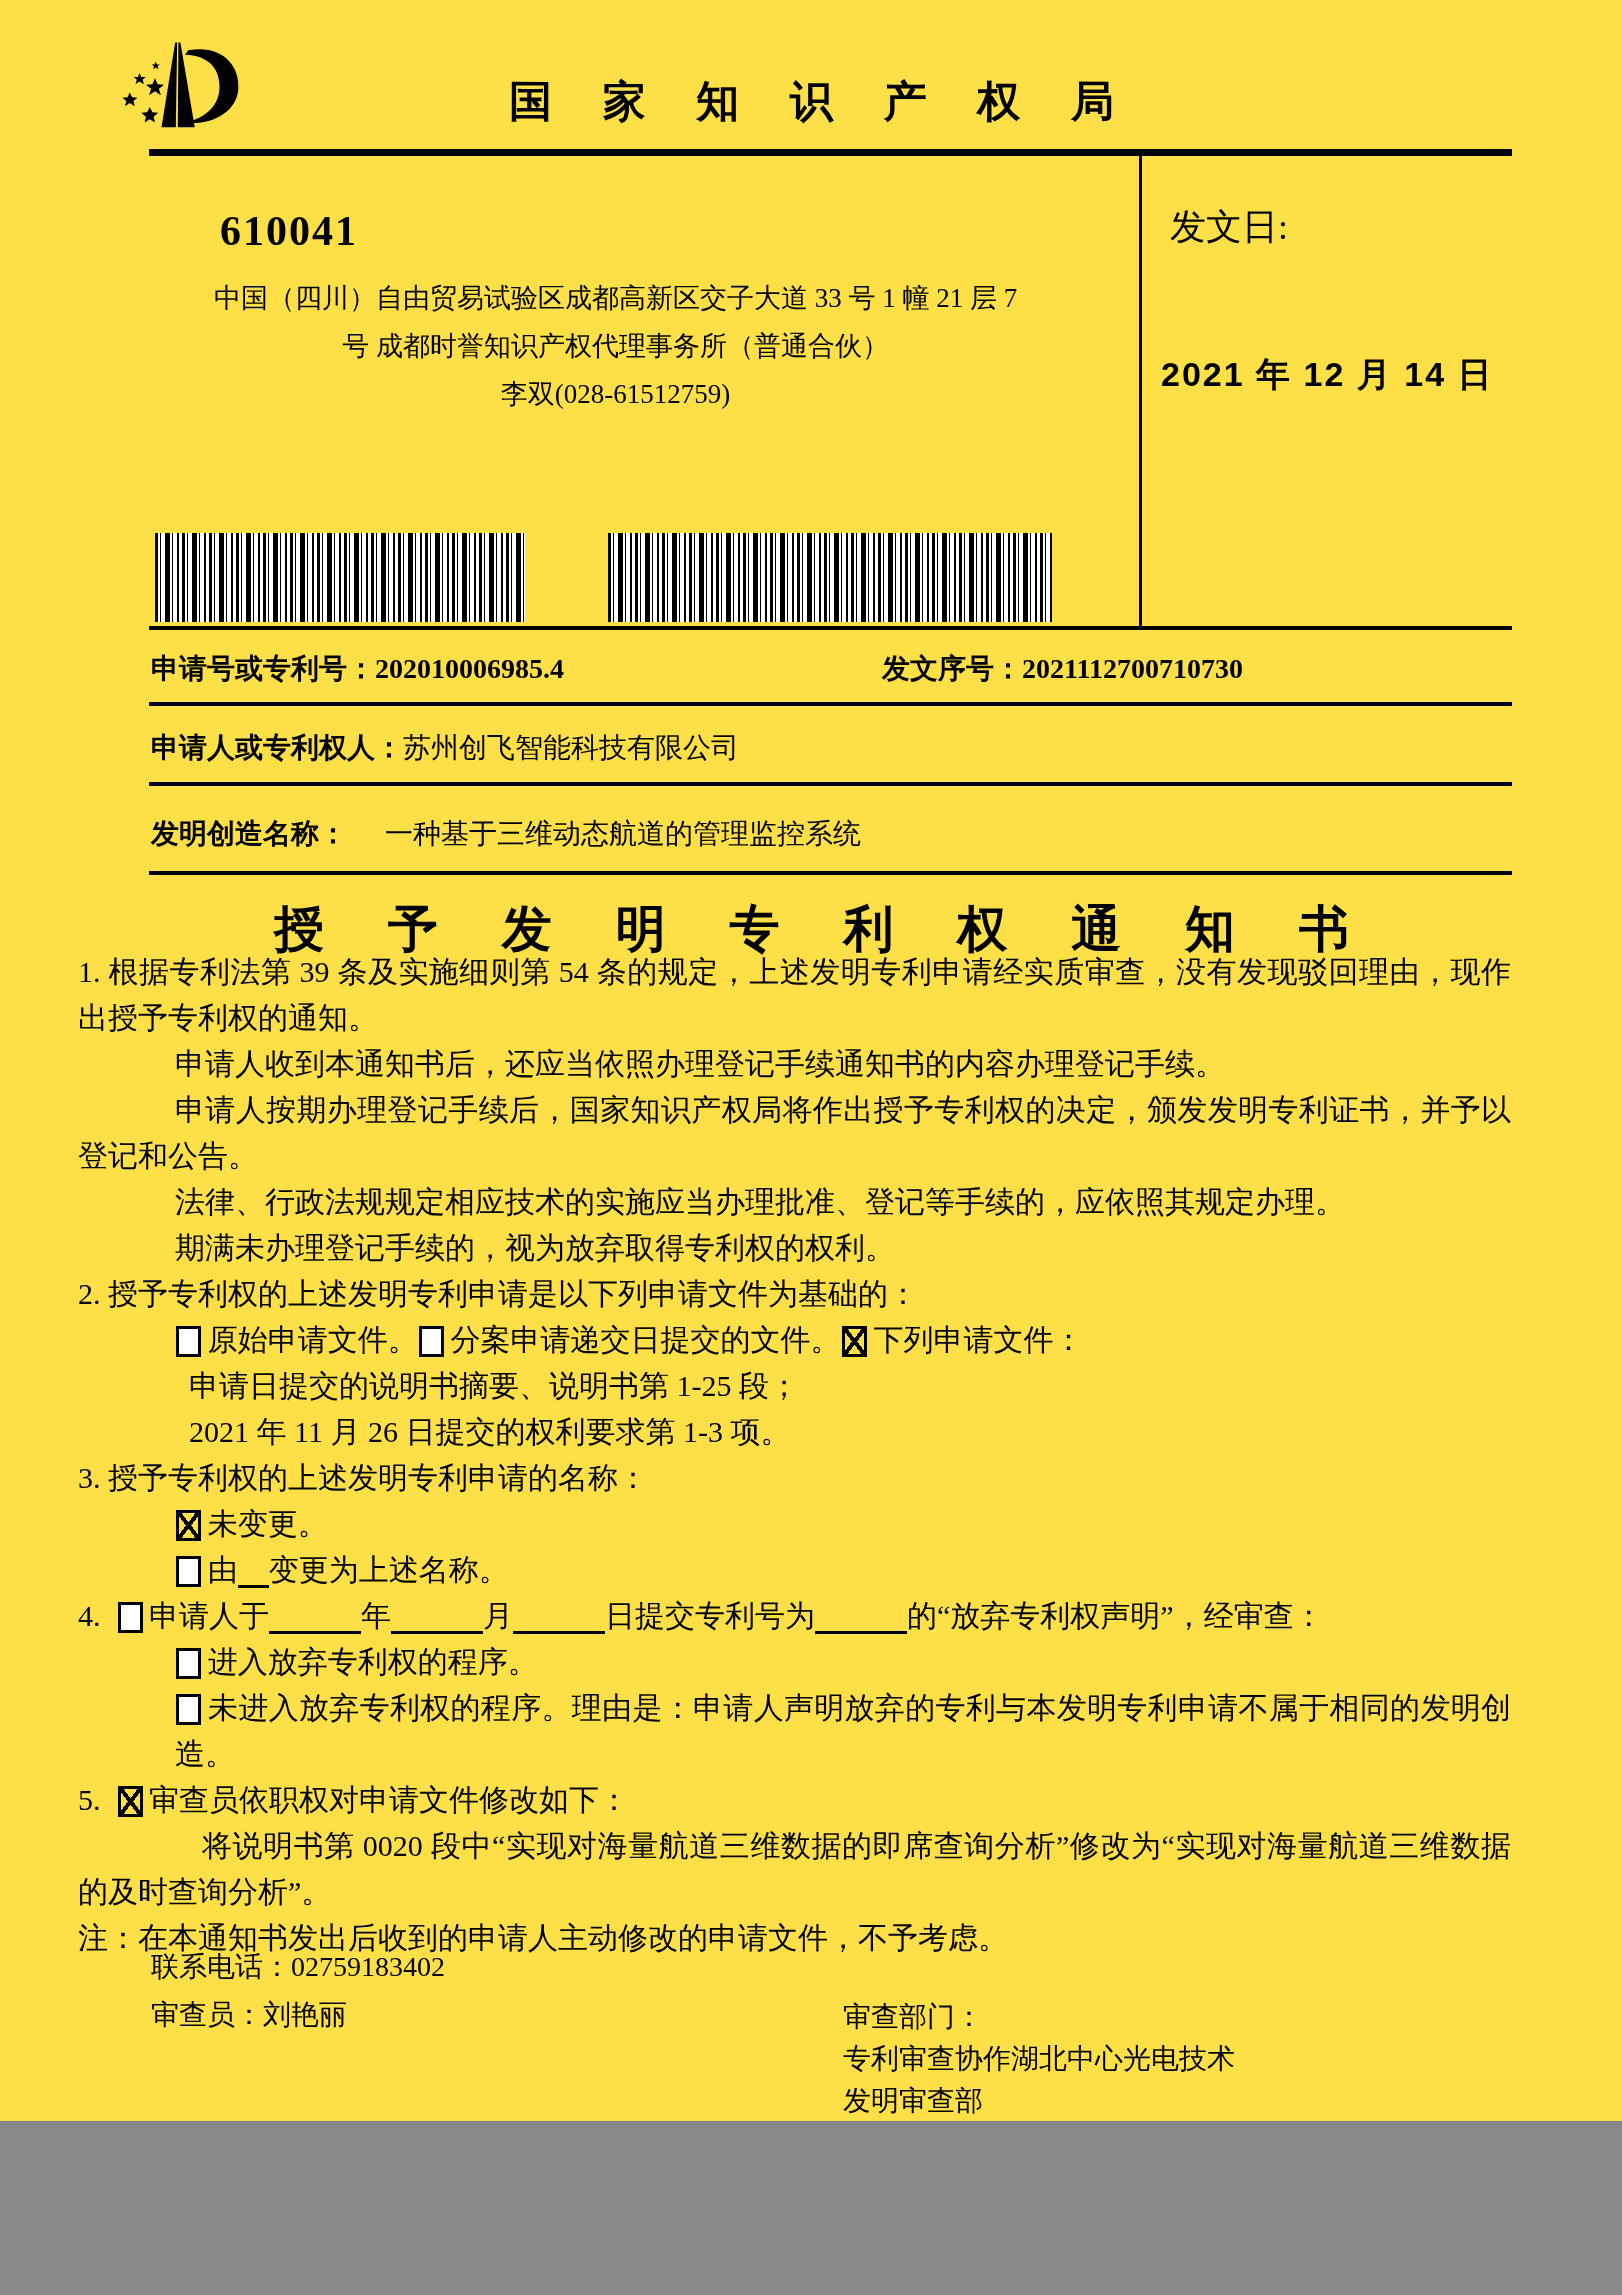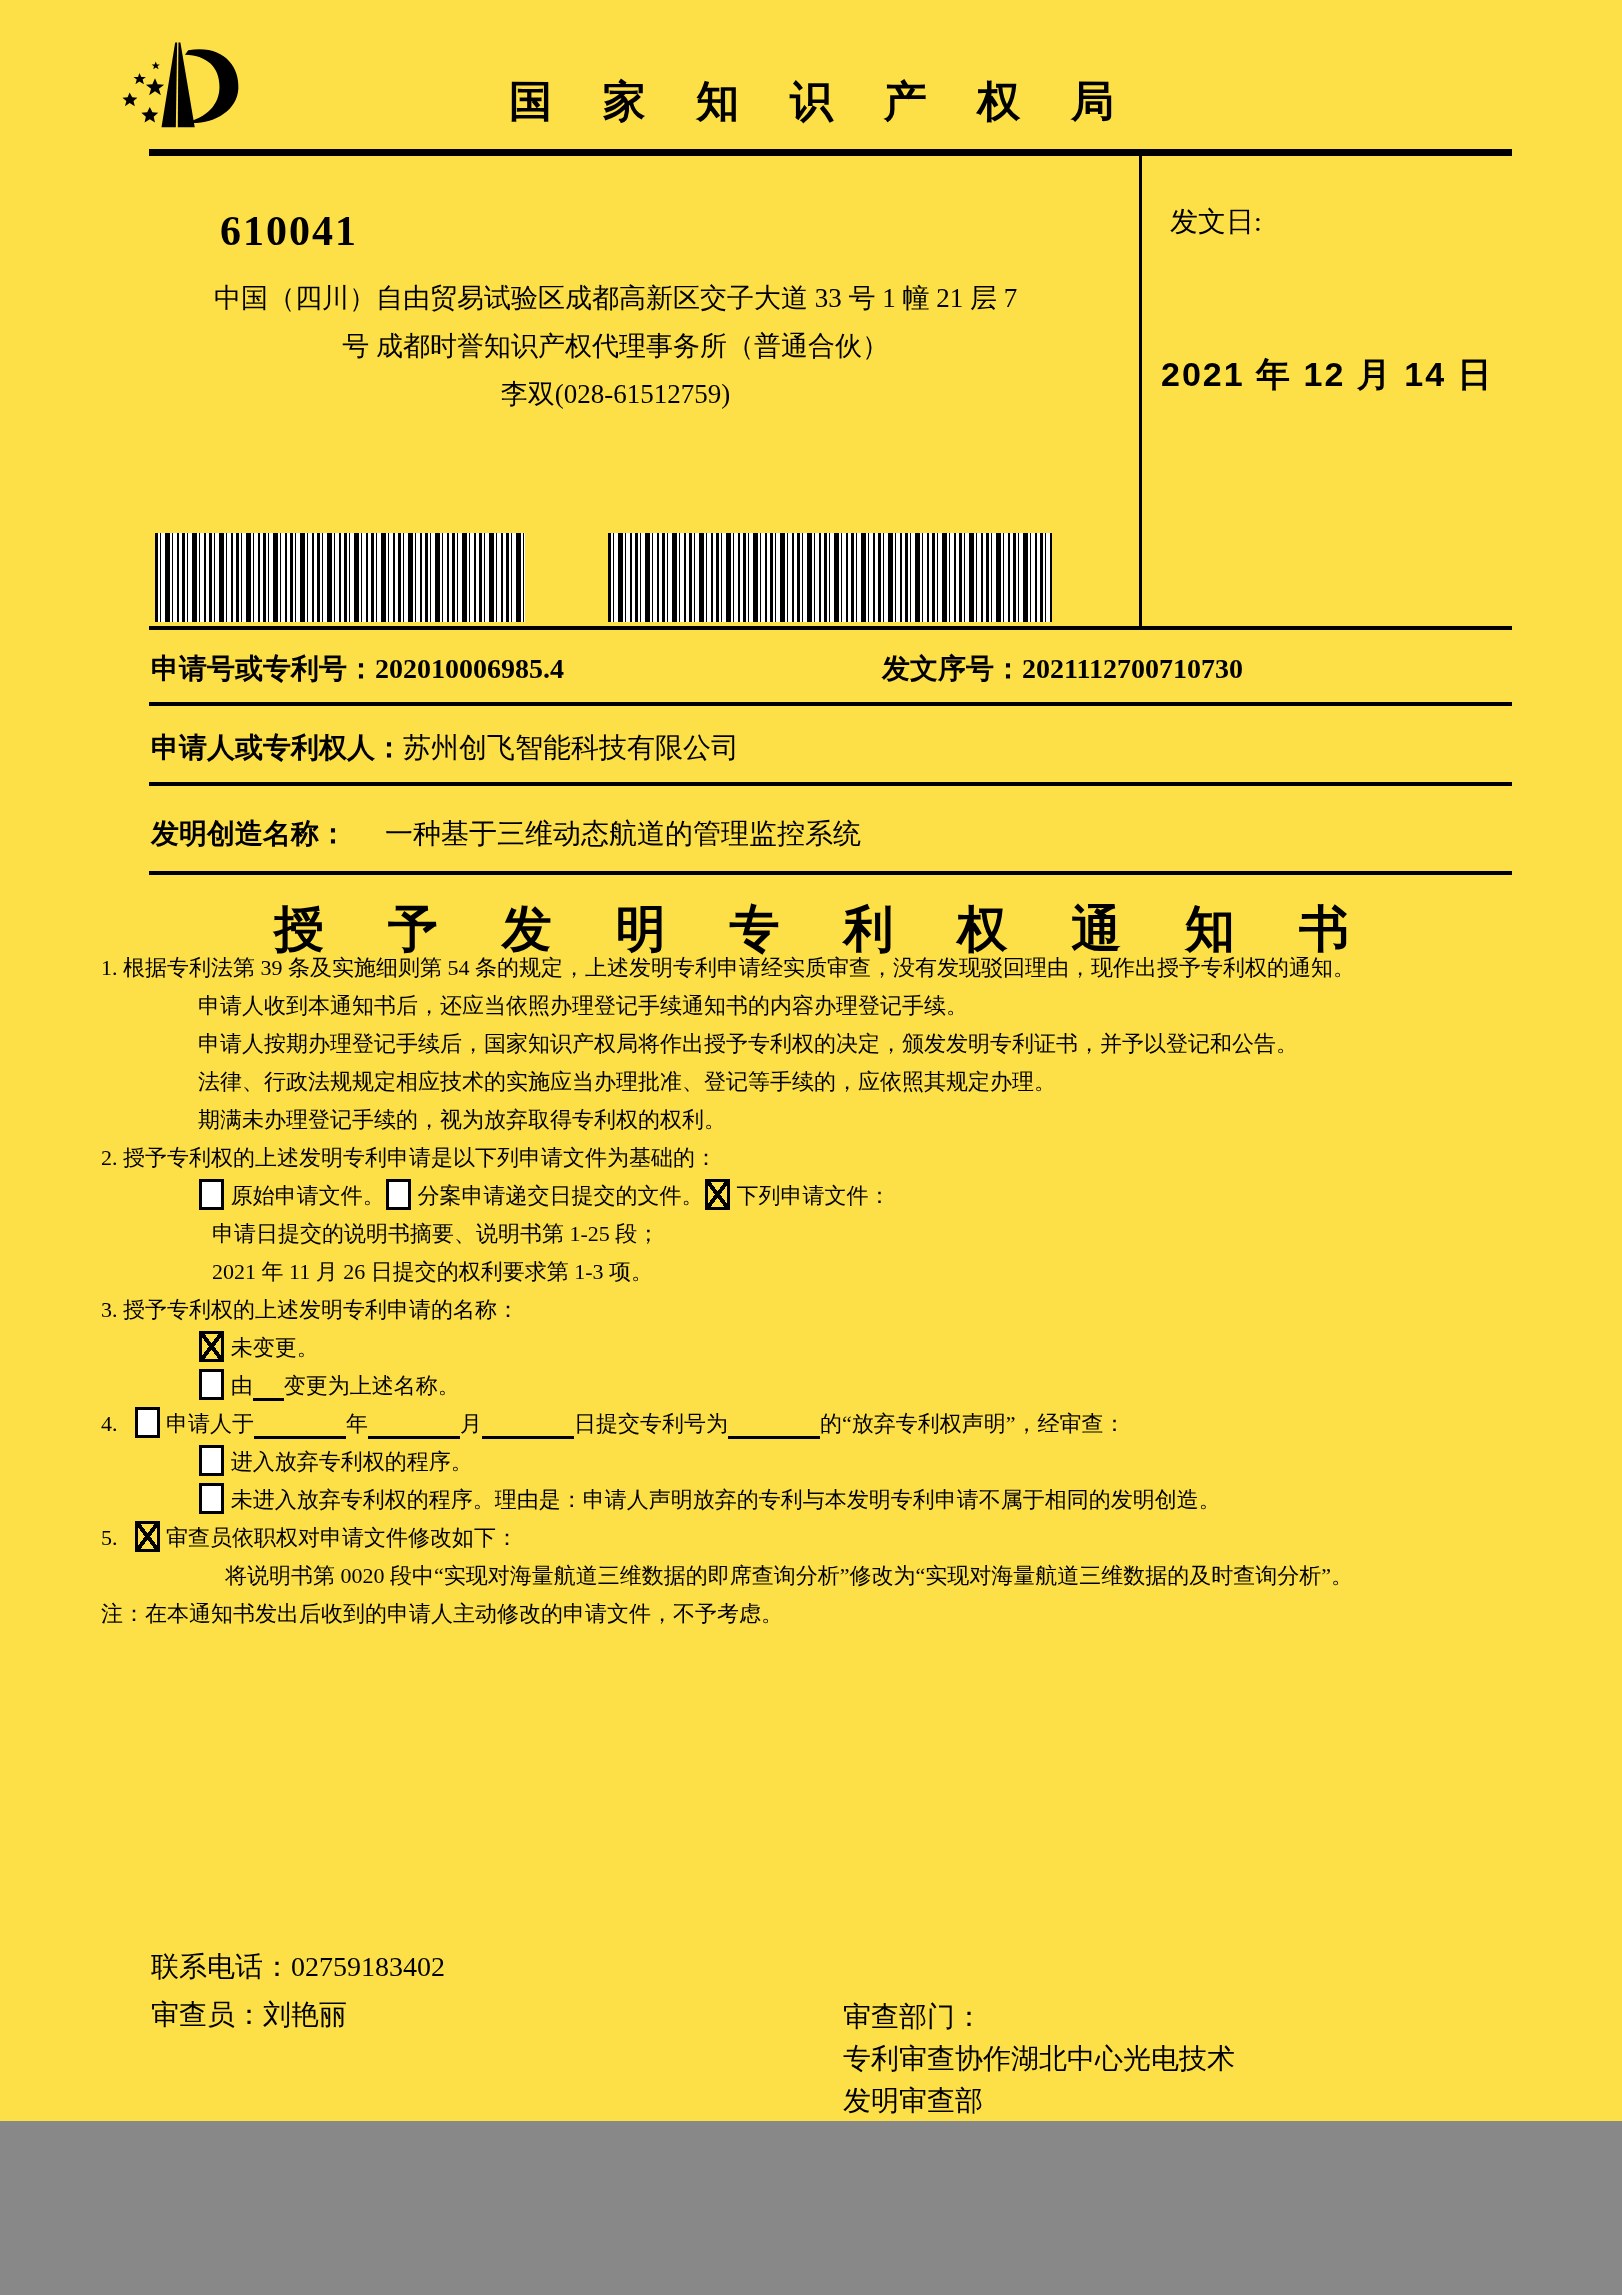--- a/index.html
+++ b/index.html
@@ -19,21 +19,21 @@
   
   .postal-code{
     position:absolute;left:220px;top:207px;font-size:42px;font-weight:bold;
     letter-spacing:2px;font-family:"Liberation Serif","DejaVu Serif",serif;
   }
   .recipient-address{
     position:absolute;left:151px;top:274px;width:929px;text-align:center;
     font-size:27px;line-height:48px;
   }
   .datebox-left-border{left:1139px;top:156px;width:2.6px;height:472px;}
-  .issue-date-label{position:absolute;left:1170px;top:203px;font-size:28px;}
+  .issue-date-label{position:absolute;left:1170px;top:203px;font-size:36px;}
   .issue-date-value{
     position:absolute;left:1161px;top:352px;font-size:34px;font-weight:bold;
     font-family:"Liberation Sans","DejaVu Sans",sans-serif;letter-spacing:2px;white-space:nowrap;
   }
   .barcode{
     position:absolute;top:533px;height:89px;
     background:repeating-linear-gradient(90deg,
       #000 0 2.6px,#fff 2.6px 4.6px,#000 4.6px 5.9px,#fff 5.9px 9.8px,
       #000 9.8px 15px,#fff 15px 17px,#000 17px 18.3px,#fff 18.3px 21.6px,
       #000 21.6px 23.6px,#fff 23.6px 27px);
@@ -54,22 +54,22 @@
   .row3 .val{margin-left:38px;font-family:Liberation Mono, monospace;}
   .rule-d{left:149px;top:871px;width:1363px;height:3.9px;}
   
   .notice-title{
     position:absolute;left:0;top:896px;width:100%;text-align:center;
     font-family:"Liberation Sans","DejaVu Sans",sans-serif;font-weight:bold;
     font-size:50px;letter-spacing:0.5em;text-indent:0.5em;white-space:nowrap;
   }
   
   .body-block{
-    position:absolute;left:101px;top:949px;width:1433px;
-    font-size:22px;line-height:38px;text-align:justify;
+    position:absolute;left:78px;top:949px;width:1433px;
+    font-size:30px;line-height:46px;text-align:justify;
   }
   .body-block p{margin:0;}
   .ti-1{text-indent:97px;}
   .pl-1{padding-left:97px;}
   .ti-2{text-indent:111px;}
   .ti-3{text-indent:124px;}
   .cb{
     display:inline-block;width:25px;height:31px;border:3.3px solid #000;
     box-sizing:border-box;vertical-align:-6.5px;margin:0 6.5px 0 1.3px;background:#fff;
   }

